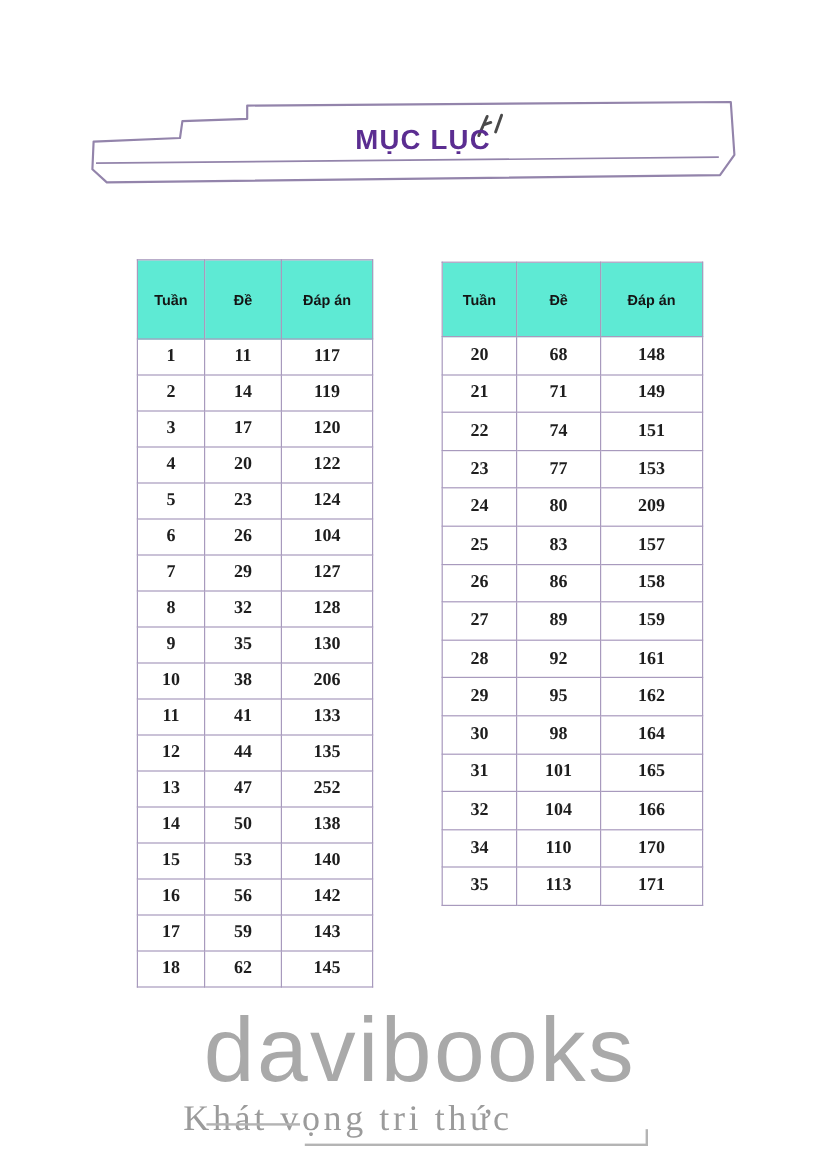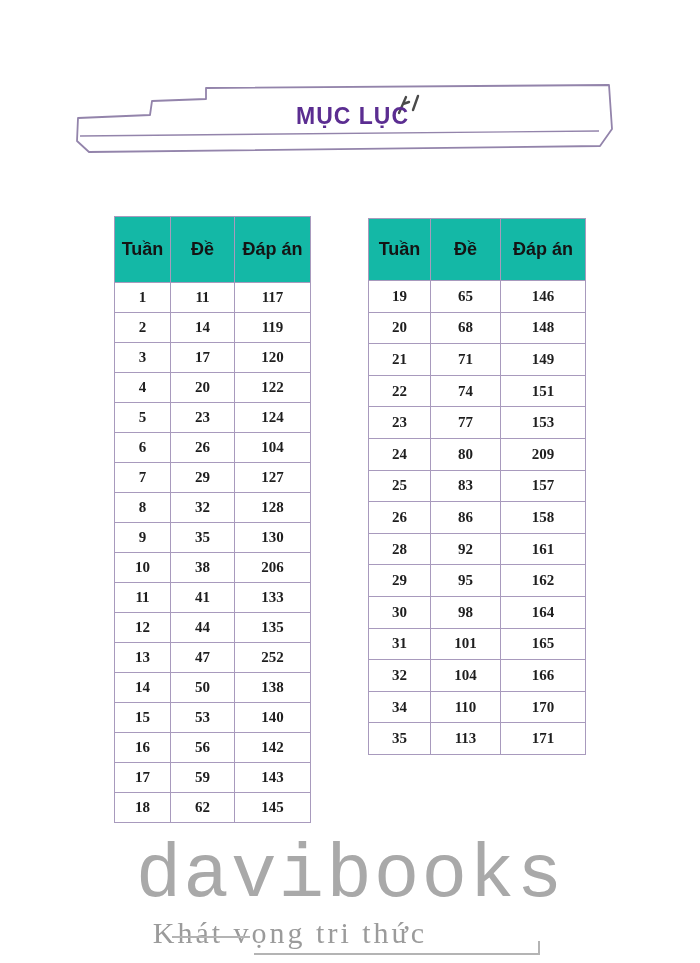--- a/index.html
+++ b/index.html
@@ -23,44 +23,44 @@
   }
 
   
   .toc-table {
     position:absolute;
     border-collapse:collapse;
     table-layout:fixed;
     background:#ffffff;
   }
   .toc-table th {
-    background:#14b8a6;
+    background:#5eead4;
     font-family:"Liberation Sans", sans-serif;
-    font-weight:bold; font-size:18px; color:#141414;
+    font-weight:bold; font-size:12px; color:#141414;
     border:1px solid #a89abd;
     text-align:center;
   }
   .toc-table td {
     border:1px solid #a89abd;
     text-align:center;
     font-family:"Liberation Serif", serif;
     font-weight:bold; font-size:15px; color:#1e1e1e;
   }
   .table-left  { left:114px; top:216px; width:196px; }
   .table-left th { height:66px; }
   .table-left td { height:30px; }
   .table-right { left:368px; top:218px; width:217px; }
   .table-right th { height:62px; }
   .table-right td { height:31.6px; }
 
   
   .wm-brand {
     position:absolute; top:838px; left:0; width:700px;
     text-align:center;
-    font-family:Liberation Mono, monospace;
+    font-family:Liberation Sans, sans-serif;
     font-size:76px; line-height:1; color:#a9a9a9;
     letter-spacing:2px;
   }
   .wm-slogan {
     position:absolute; top:916px; left:0; width:580px;
     text-align:center;
     font-family:"Liberation Serif", serif;
     font-size:30px; line-height:1.1; color:#9b9b9b;
     letter-spacing:3px;
   }
@@ -197,25 +197,20 @@
     </colgroup>
     <thead>
       <tr>
         <th>Tuần</th>
         <th>Đề</th>
         <th>Đáp án</th>
       </tr>
     </thead>
     <tbody>
         <tr>
-          <td>19</td>
-          <td>65</td>
-          <td>146</td>
-        </tr>
-        <tr>
           <td>20</td>
           <td>68</td>
           <td>148</td>
         </tr>
         <tr>
           <td>21</td>
           <td>71</td>
           <td>149</td>
         </tr>
         <tr>
@@ -235,20 +230,25 @@
         </tr>
         <tr>
           <td>25</td>
           <td>83</td>
           <td>157</td>
         </tr>
         <tr>
           <td>26</td>
           <td>86</td>
           <td>158</td>
+        </tr>
+        <tr>
+          <td>27</td>
+          <td>89</td>
+          <td>159</td>
         </tr>
         <tr>
           <td>28</td>
           <td>92</td>
           <td>161</td>
         </tr>
         <tr>
           <td>29</td>
           <td>95</td>
           <td>162</td>

